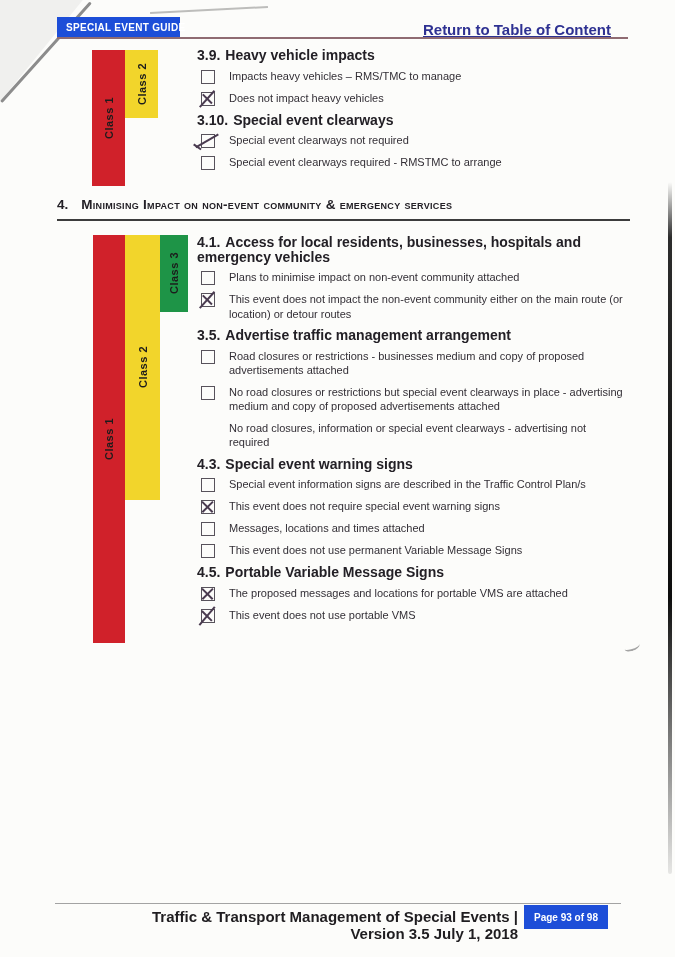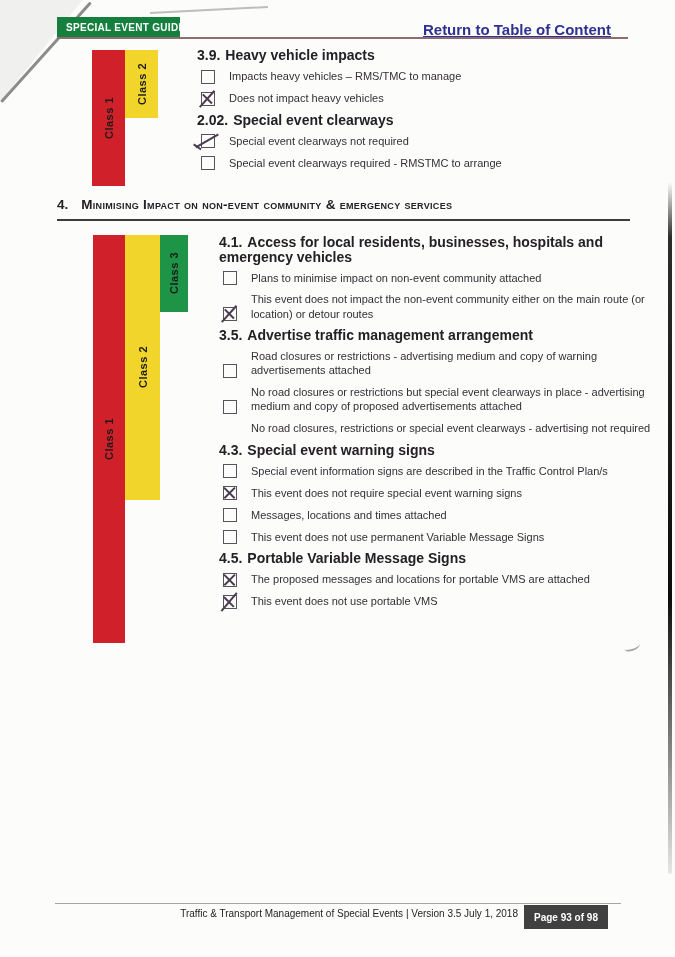--- a/index.html
+++ b/index.html
@@ -23,21 +23,21 @@
   .header-link{position:absolute;top:21px;right:64px;font-size:15px;font-weight:700;color:#2e3192;
         text-decoration:underline;cursor:pointer;}
   
   .bar{position:absolute;display:flex;align-items:center;justify-content:center;}
   .bar-label{writing-mode:vertical-rl;transform:rotate(180deg);font-weight:700;font-size:11px;
         color:#1c1c1c;letter-spacing:.5px;white-space:nowrap;}
   
   .content{position:absolute;font-size:11px;line-height:14.5px;}
   .sub-title{font-weight:700;font-size:14px;color:#232026;margin:0 0 6px 0;}
   .sub-title .num{margin-right:5px;}
-  .row{display:flex;gap:14px;margin:0 0 7px 0;padding-left:4px;align-items:flex-end;}
+  .row{display:flex;gap:14px;margin:0 0 7px 0;padding-left:4px;align-items:flex-start;}
   .checkbox{flex:0 0 auto;width:12px;height:12px;border:1.6px solid #57525b;position:relative;margin-top:1px;}
   .cb-none{border-color:transparent;}
   .item-text{max-width:400px;}
   
   .cb-x::before,.cb-x::after{content:"";position:absolute;width:15px;height:1.6px;background:#4a3b50;
         left:-2px;top:5px;}
   .cb-x::before{transform:rotate(45deg);} .cb-x::after{transform:rotate(-45deg);}
   .cb-xtail::before{content:"";position:absolute;width:22px;height:1.7px;background:#4a3b50;
         left:-6px;top:5px;transform:rotate(-48deg);}
   .cb-xtail::after{content:"";position:absolute;width:13px;height:1.6px;background:#4a3b50;
@@ -51,37 +51,37 @@
   .cb-scribble::after{content:"";position:absolute;width:14px;height:1.7px;background:#4a3b50;
         left:-2px;top:5px;transform:rotate(45deg);}
   
   .sec4-title{position:absolute;left:57px;top:197px;display:flex;gap:13px;font-weight:700;
         color:#232026;font-size:13.5px;}
   .sec4-title .t{font-variant:small-caps;letter-spacing:.3px;}
   .sec4-rule{position:absolute;left:57px;top:219px;width:573px;height:1.5px;background:#3c3c3c;}
   
   .footer-rule{position:absolute;left:55px;top:903px;width:566px;height:1px;background:#a3a3a3;}
   .footer-text{position:absolute;left:120px;top:908px;width:398px;text-align:right;
-        font-size:10px;font-weight:400;color:#1f1d20;}
+        font-size:15px;font-weight:700;color:#1f1d20;}
   .footer-badge{position:absolute;left:524px;top:905px;width:84px;height:24px;display:flex;
         align-items:center;justify-content:center;}
   .footer-badge span{color:#fff;font-size:10px;font-weight:700;}
 </style>
 </head>
 <body>
 
 <div class="page">
 
   <div class="corner-shade"></div>
   <div class="corner-line"></div>
   <div class="top-edge-line"></div>
   <div class="edge-right"></div>
   <div class="squiggle"></div>
 
-  <div class="header-badge" style="background: #15803d; align-items: center;">
+  <div class="header-badge" style="background: #1d4ed8; align-items: center;">
     <span>SPECIAL EVENT GUIDE</span>
   </div>
   <div class="header-rule"></div>
   <a class="header-link">Return to Table of Content</a>
 
   <div class="bar" style="left: 92px; top: 50px; width: 33px; height: 136px; background: rgb(208, 33, 42);">
     <span class="bar-label">Class 1</span>
   </div>
   <div class="bar" style="left: 125px; top: 50px; width: 33px; height: 68px; background: rgb(242, 213, 43);">
     <span class="bar-label">Class 2</span>
@@ -93,21 +93,21 @@
     </div>
     <div class="row">
       <span class="checkbox cb-empty"></span>
       <span class="item-text">Impacts heavy vehicles – RMS/TMC to manage</span>
     </div>
     <div class="row">
       <span class="checkbox cb-xtail"></span>
       <span class="item-text">Does not impact heavy vehicles</span>
     </div>
     <div class="sub-title">
-      <span class="num">2.02.</span><span>Special event clearways</span>
+      <span class="num">3.10.</span><span>Special event clearways</span>
     </div>
     <div class="row">
       <span class="checkbox cb-slash"></span>
       <span class="item-text">Special event clearways not required</span>
     </div>
     <div class="row">
       <span class="checkbox cb-empty"></span>
       <span class="item-text">Special event clearways required - RMSTMC to arrange</span>
     </div>
   </div>
@@ -121,47 +121,47 @@
   <div class="bar" style="left: 93px; top: 235px; width: 32px; height: 408px; background: rgb(208, 33, 42);">
     <span class="bar-label">Class 1</span>
   </div>
   <div class="bar" style="left: 125px; top: 235px; width: 35px; height: 265px; background: rgb(242, 213, 43);">
     <span class="bar-label">Class 2</span>
   </div>
   <div class="bar" style="left: 160px; top: 235px; width: 28px; height: 77px; background: rgb(30, 148, 71);">
     <span class="bar-label">Class 3</span>
   </div>
 
-  <div class="content" style="left:197px;top:235px;width:445px;margin-left:22px;">
+  <div class="content" style="left:197px;top:235px;width:445px;">
     <div class="sub-title">
       <span class="num">4.1.</span><span>Access for local residents, businesses, hospitals and emergency vehicles</span>
     </div>
     <div class="row">
       <span class="checkbox cb-empty"></span>
       <span class="item-text">Plans to minimise impact on non-event community attached</span>
     </div>
     <div class="row">
       <span class="checkbox cb-xtail"></span>
       <span class="item-text">This event does not impact the non-event community either on the main route (or location) or  detour routes</span>
     </div>
 
     <div class="sub-title">
       <span class="num">3.5.</span><span>Advertise traffic management arrangement</span>
     </div>
     <div class="row">
       <span class="checkbox cb-empty"></span>
-      <span class="item-text">Road closures or restrictions - advertising medium and copy of warning advertisements attached</span>
+      <span class="item-text">Road closures or restrictions - businesses medium and copy of proposed advertisements attached</span>
     </div>
     <div class="row">
       <span class="checkbox cb-empty"></span>
       <span class="item-text">No road closures or restrictions but special event clearways in place - advertising medium and  copy of proposed advertisements attached</span>
     </div>
     <div class="row">
       <span class="checkbox cb-none"></span>
-      <span class="item-text">No road closures, restrictions or special event clearways - advertising not required</span>
+      <span class="item-text">No road closures, information or special event clearways - advertising not required</span>
     </div>
 
     <div class="sub-title">
       <span class="num">4.3.</span><span>Special event warning signs</span>
     </div>
     <div class="row">
       <span class="checkbox cb-empty"></span>
       <span class="item-text">Special event information signs are described in the Traffic Control Plan/s</span>
     </div>
     <div class="row">
@@ -186,17 +186,17 @@
       <span class="item-text">The proposed messages and locations for portable VMS are attached</span>
     </div>
     <div class="row">
       <span class="checkbox cb-scribble"></span>
       <span class="item-text">This event does not use portable VMS</span>
     </div>
   </div>
 
   <div class="footer-rule"></div>
   <div class="footer-text">Traffic &amp; Transport Management of Special Events | Version 3.5 July 1, 2018</div>
-  <div class="footer-badge" style="background: #404040;">
+  <div class="footer-badge" style="background: #1d4ed8;">
     <span>Page 93 of 98</span>
   </div>
 
 </div>
 
 </body></html>

